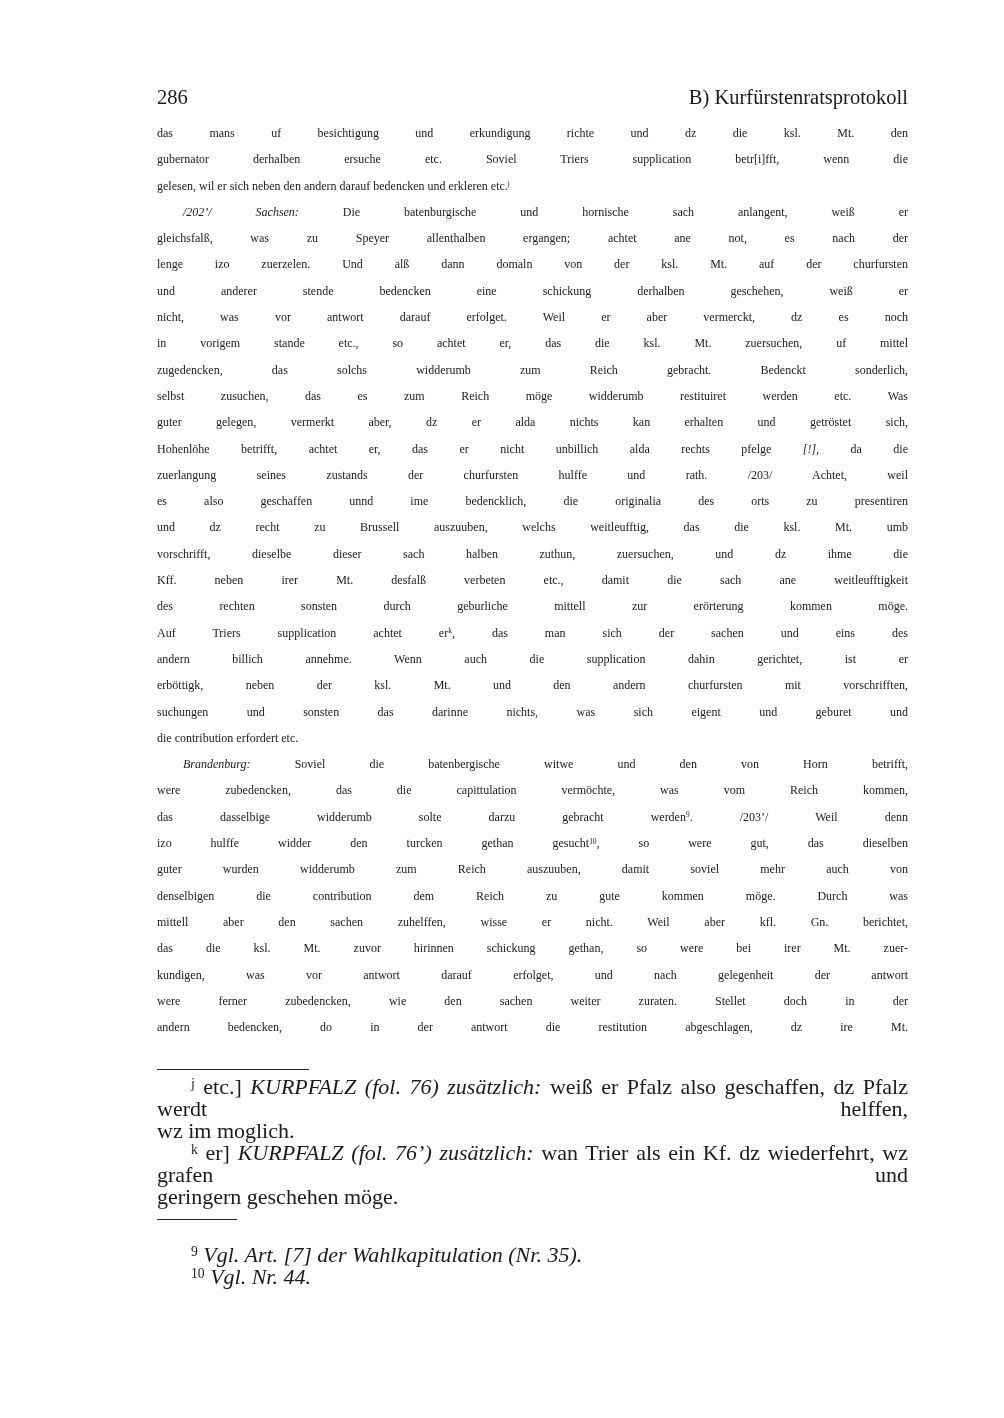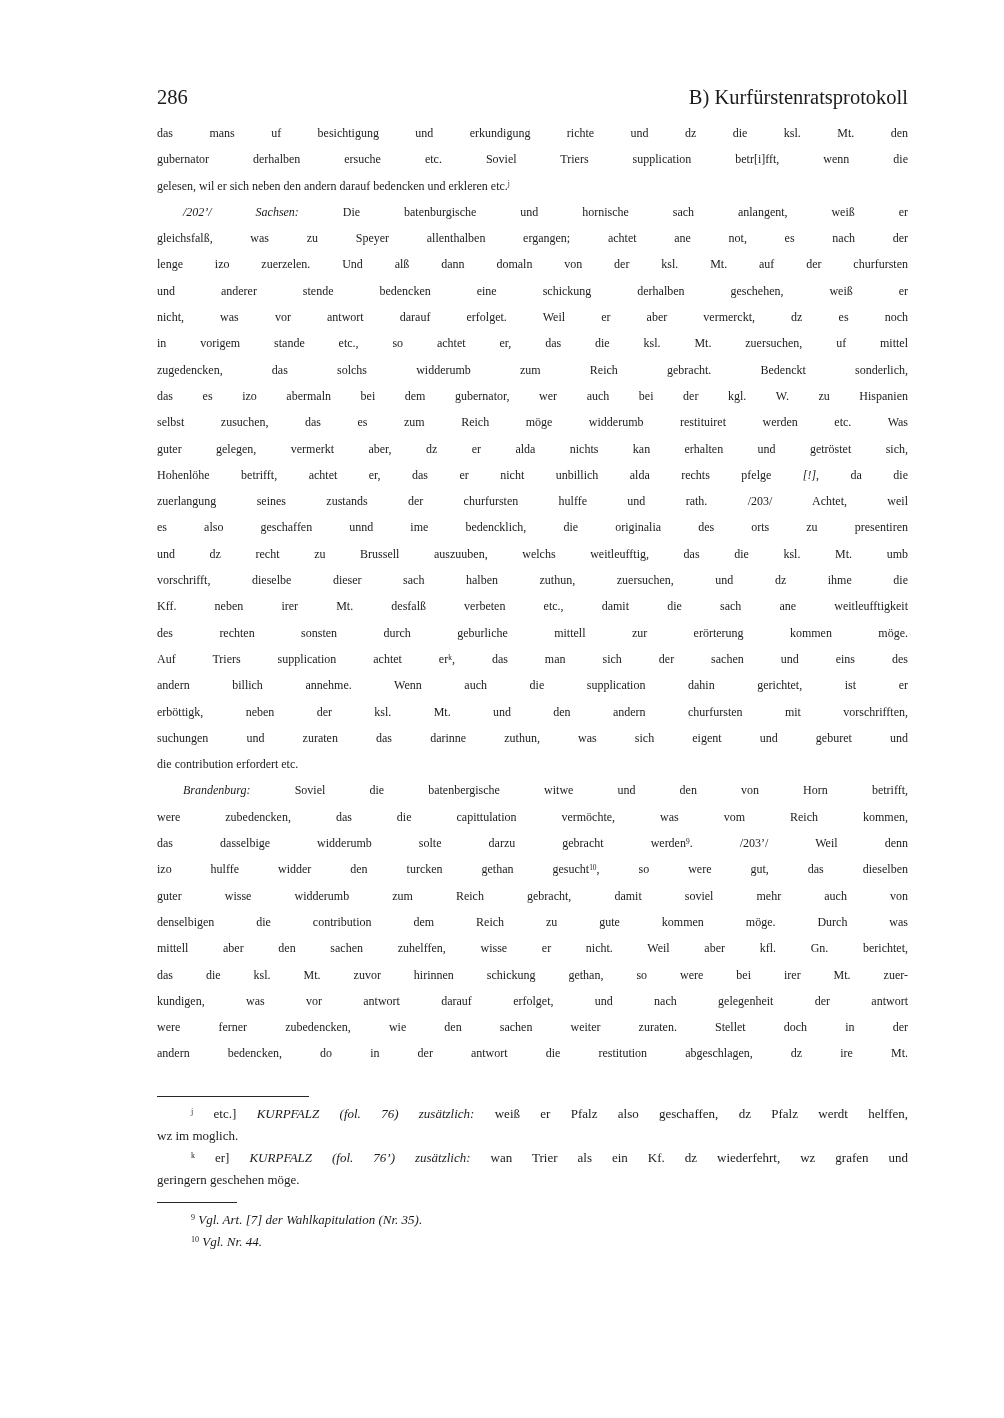--- a/index.html
+++ b/index.html
@@ -49,25 +49,25 @@
 
   
   .rule {
     border: 0;
     border-top: 1.6px solid #262626;
     height: 0;
   }
   .rule1 { width: 152px; margin: 29px 0 0 0; }
   .rule2 { width: 80px;  margin: 11px 0 0 0; }
   .fnotes {
-    font-size: 13px;
+    font-size: 22px;
     line-height: 22px;
   }
   .fnotes.letter { margin-top: 6px; }
-  .fnotes.numbered { margin-top: 6px; }
+  .fnotes.numbered { margin-top: 24px; }
   .fnotes .tline.indented { text-indent: 34px; }
 </style>
 </head>
 <body>
 
 <div class="textblock">
 
   <div class="pagehead">
     <span class="pnum">286</span>
     <span class="ptitle">B) Kurfürstenratsprotokoll</span>
@@ -80,42 +80,41 @@
         <div class="tline endline"><span>gelesen, wil er sich neben den andern darauf bedencken und erkleren etc.</span><span class="sup">j</span></div>
       </div>
     <div>
         <div class="tline indented"><span class="it">/202’/ Sachsen:</span><span> Die batenburgische und hornische sach anlangent, weiß er</span></div>
         <div class="tline"><span>gleichsfalß, was zu Speyer allenthalben ergangen; achtet ane not, es nach der</span></div>
         <div class="tline"><span>lenge izo zuerzelen. Und alß dann domaln von der ksl. Mt. auf der churfursten</span></div>
         <div class="tline"><span>und anderer stende bedencken eine schickung derhalben geschehen, weiß er</span></div>
         <div class="tline"><span>nicht, was vor antwort darauf erfolget. Weil er aber vermerckt, dz es noch</span></div>
         <div class="tline"><span>in vorigem stande etc., so achtet er, das die ksl. Mt. zuersuchen, uf mittel</span></div>
         <div class="tline"><span>zugedencken, das solchs widderumb zum Reich gebracht. Bedenckt sonderlich,</span></div>
-        <div class="tline"><span>das es izo abermaln bei dem gubernator, wer auch bei der kgl. W. zu Hispanien</span></div>
         <div class="tline"><span>selbst zusuchen, das es zum Reich möge widderumb restituiret werden etc. Was</span></div>
         <div class="tline"><span>guter gelegen, vermerkt aber, dz er alda nichts kan erhalten und getröstet sich,</span></div>
         <div class="tline"><span>Hohenlöhe betrifft, achtet er, das er nicht unbillich alda rechts pfelge </span><span class="it">[!]</span><span>, da die</span></div>
         <div class="tline"><span>zuerlangung seines zustands der churfursten hulffe und rath. /203/ Achtet, weil</span></div>
         <div class="tline"><span>es also geschaffen unnd ime bedencklich, die originalia des orts zu presentiren</span></div>
         <div class="tline"><span>und dz recht zu Brussell auszuuben, welchs weitleufftig, das die ksl. Mt. umb</span></div>
         <div class="tline"><span>vorschrifft, dieselbe dieser sach halben zuthun, zuersuchen, und dz ihme die</span></div>
         <div class="tline"><span>Kff. neben irer Mt. desfalß verbeten etc., damit die sach ane weitleufftigkeit</span></div>
         <div class="tline"><span>des rechten sonsten durch geburliche mittell zur erörterung kommen möge.</span></div>
         <div class="tline"><span>Auf Triers supplication achtet er</span><span class="sup">k</span><span>, das man sich der sachen und eins des</span></div>
         <div class="tline"><span>andern billich annehme. Wenn auch die supplication dahin gerichtet, ist er</span></div>
         <div class="tline"><span>erböttigk, neben der ksl. Mt. und den andern churfursten mit vorschrifften,</span></div>
-        <div class="tline"><span>suchungen und zuraten das darinne zuthun, was sich eigent und geburet und</span></div>
+        <div class="tline"><span>suchungen und sonsten das darinne nichts, was sich eigent und geburet und</span></div>
         <div class="tline endline"><span>die contribution erfordert etc.</span></div>
       </div>
     <div>
         <div class="tline indented"><span class="it">Brandenburg:</span><span> Soviel die batenbergische witwe und den von Horn betrifft,</span></div>
         <div class="tline"><span>were zubedencken, das die capittulation vermöchte, was vom Reich kommen,</span></div>
         <div class="tline"><span>das dasselbige widderumb solte darzu gebracht werden</span><span class="sup">9</span><span>. /203’/ Weil denn</span></div>
         <div class="tline"><span>izo hulffe widder den turcken gethan gesucht</span><span class="sup">10</span><span>, so were gut, das dieselben</span></div>
-        <div class="tline"><span>guter wisse widderumb zum Reich gebracht, damit soviel mehr auch von</span></div>
+        <div class="tline"><span>guter wurden widderumb zum Reich auszuuben, damit soviel mehr auch von</span></div>
         <div class="tline"><span>denselbigen die contribution dem Reich zu gute kommen möge. Durch was</span></div>
         <div class="tline"><span>mittell aber den sachen zuhelffen, wisse er nicht. Weil aber kfl. Gn. berichtet,</span></div>
         <div class="tline"><span>das die ksl. Mt. zuvor hirinnen schickung gethan, so were bei irer Mt. zuer-</span></div>
         <div class="tline"><span>kundigen, was vor antwort darauf erfolget, und nach gelegenheit der antwort</span></div>
         <div class="tline"><span>were ferner zubedencken, wie den sachen weiter zuraten. Stellet doch in der</span></div>
         <div class="tline"><span>andern bedencken, do in der antwort die restitution abgeschlagen, dz ire Mt.</span></div>
       </div>
   </div>
 
   <div class="rule rule1"></div>

